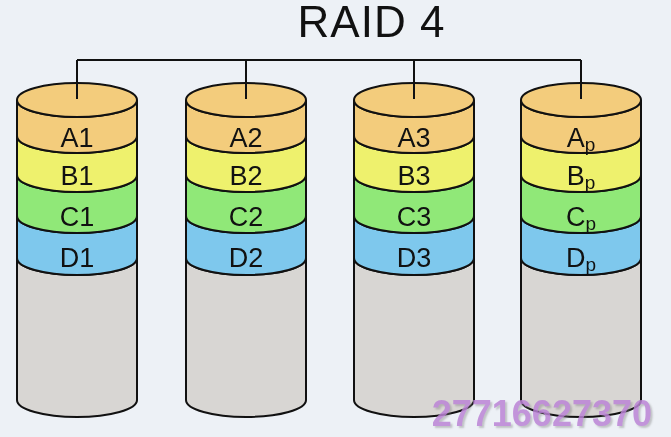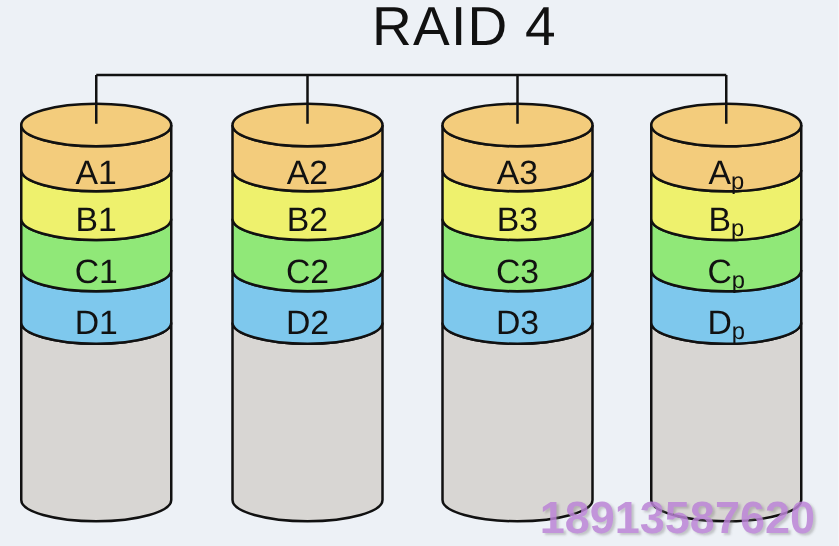--- a/index.html
+++ b/index.html
@@ -92,15 +92,15 @@
     <path d="M2,95 A60,17 0 0 0 122,95 L122,136 A60,17 0 0 1 2,136 Z" fill="#90e878"></path>
     <path d="M2,56 A60,17 0 0 0 122,56 L122,95 A60,17 0 0 1 2,95 Z" fill="#eef16d"></path>
     <path d="M2,20 A60,17 0 0 0 122,20 L122,56 A60,17 0 0 1 2,56 Z" fill="#f3cc7c"></path>
     <ellipse cx="62" cy="20" rx="60" ry="17" fill="#f3cc7c"></ellipse>
     <text class="lbl" x="62" y="67"><tspan>A</tspan><tspan class="sub" dy="4">p</tspan></text>
     <text class="lbl" x="62" y="105"><tspan>B</tspan><tspan class="sub" dy="4">p</tspan></text>
     <text class="lbl" x="62" y="146"><tspan>C</tspan><tspan class="sub" dy="4">p</tspan></text>
     <text class="lbl" x="62" y="187"><tspan>D</tspan><tspan class="sub" dy="4">p</tspan></text>
   </svg>
 
-  <div class="wm-phone">18913587620</div>
+  <div class="wm-phone">27716627370</div>
 
 </div>
 
 </body></html>

